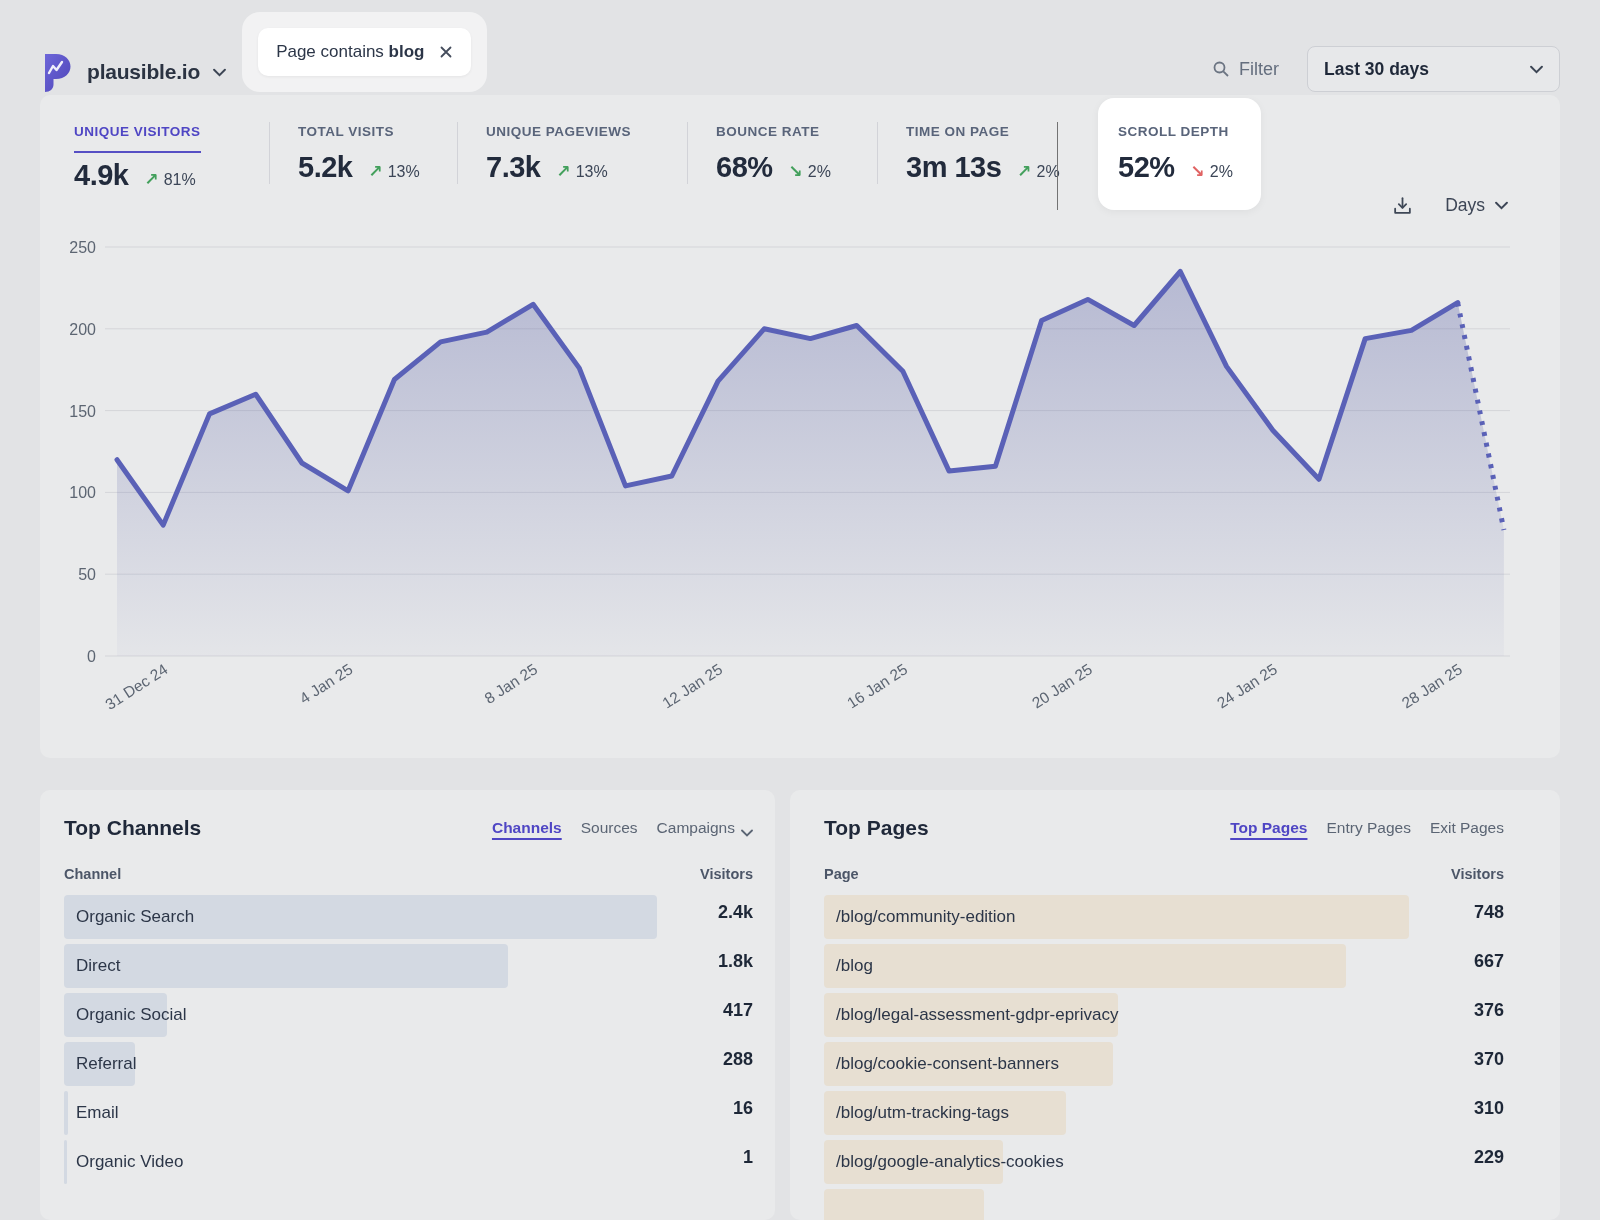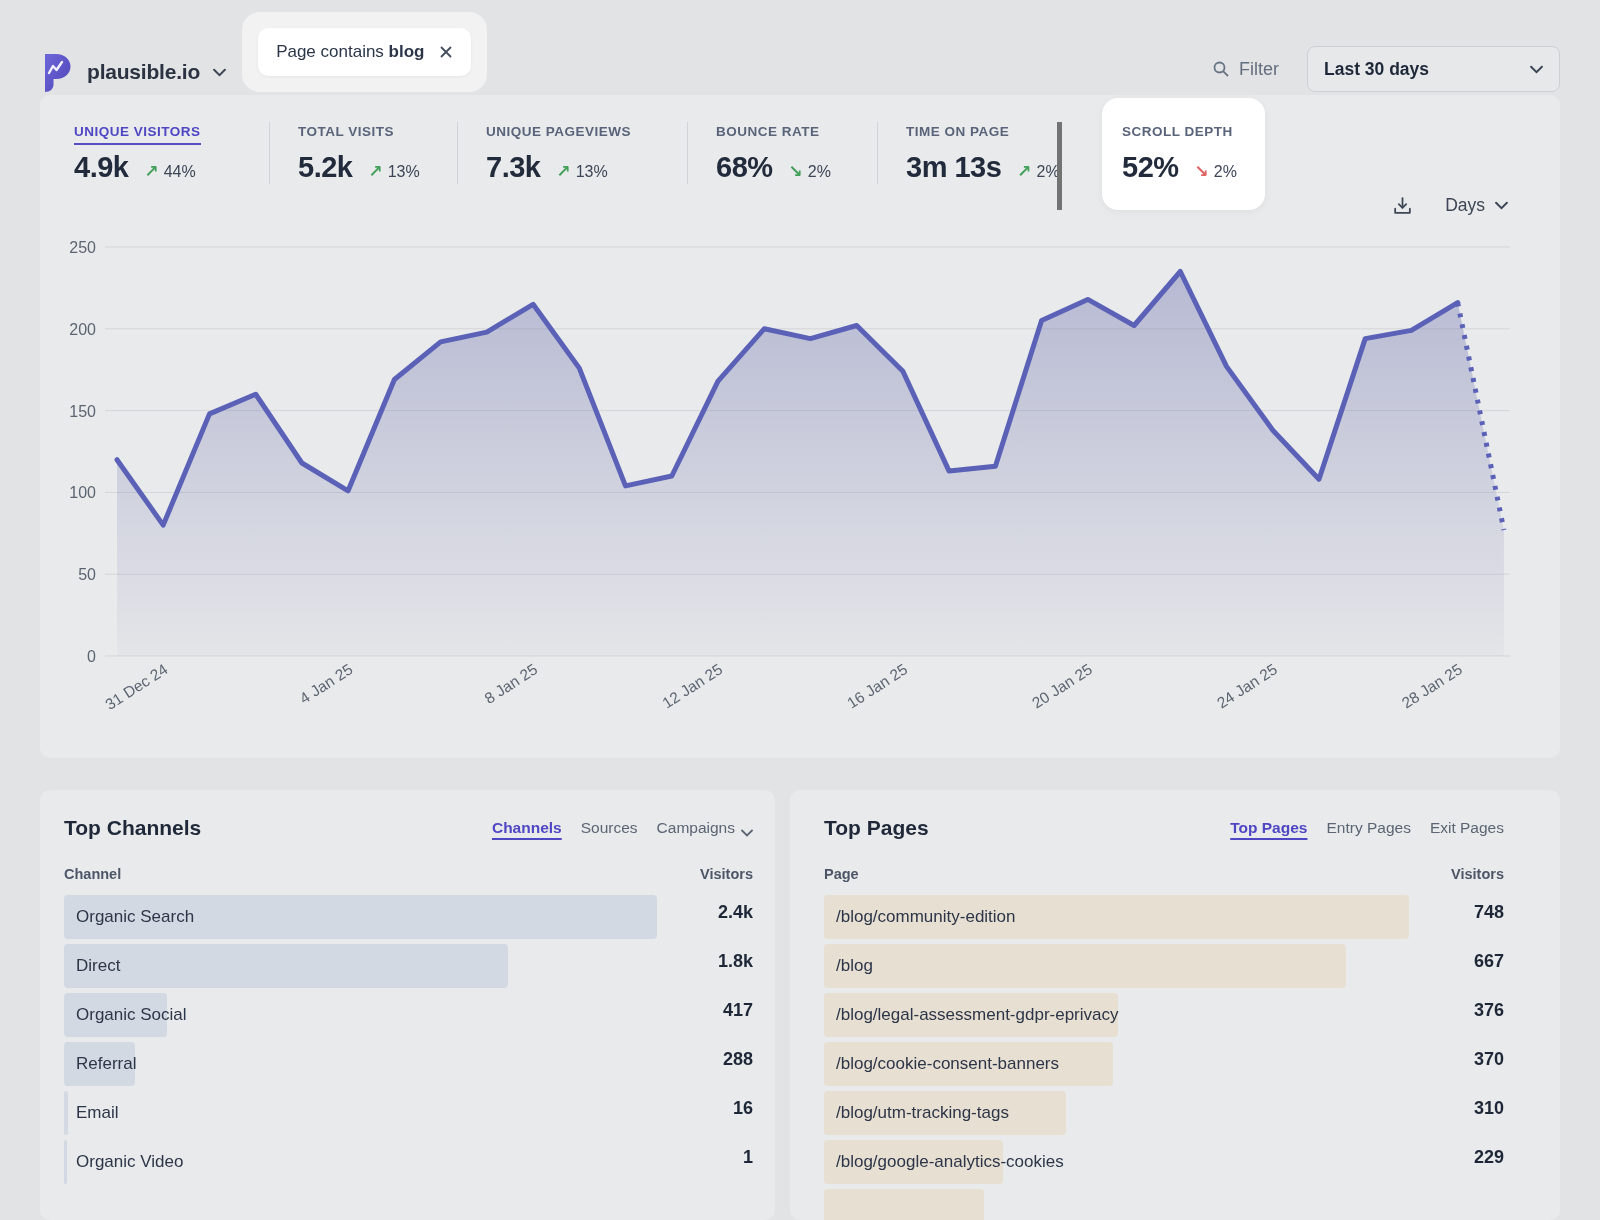--- a/index.html
+++ b/index.html
@@ -22,23 +22,23 @@
   .topbar-right{margin-left:auto;display:flex;align-items:center;gap:28px}
   .filter-btn{display:flex;align-items:center;gap:9px;color:#646e7e;font-size:18px;cursor:pointer}
   .range-dd{width:253px;height:46px;background:#e7e8ea;border:1px solid #cdcfd4;border-radius:8px;
     display:flex;align-items:center;justify-content:space-between;padding:0 16px;box-sizing:border-box;
     font-size:17.5px;font-weight:600;color:#1f2839;cursor:pointer}
   
   .main-card{position:absolute;left:40px;top:95px;width:1520px;height:663px;background:#e9eaeb;border-radius:10px}
   .metrics-row{display:flex;align-items:flex-start;padding:27px 0 0 34px;height:110px;box-sizing:border-box}
   .metric{box-sizing:border-box;flex:0 0 auto}
   .metric + .metric{border-left:1px solid #d2d3d8;padding-left:28px}
-  .metric.sixth{padding-left:40px;border-left:5px solid #737373}
+  .metric.sixth{padding-left:40px;border-left:1px solid #737373}
   .mlabel{font-size:13.5px;font-weight:700;letter-spacing:.5px;color:#59647a;margin-bottom:12px;display:inline-block;cursor:pointer;white-space:nowrap}
-  .mlabel.active{color:#4f46c4;border-bottom:2px solid #564fc4;padding-bottom:4px;margin-bottom:6px}
+  .mlabel.active{color:#4f46c4;border-bottom:2px solid #564fc4;padding-bottom:12px;margin-bottom:6px}
   .mval-row{display:flex;align-items:baseline;white-space:nowrap}
   .mval{font-size:29px;font-weight:700;color:#222b3c;letter-spacing:-0.5px}
   .arrow{font-size:17px;margin-left:16px;font-weight:700}
   .green{color:#43a05c}
   .red{color:#e06363}
   .mchange{font-size:16px;color:#3c4657;margin-left:5px}
   .spotlight{background:#ffffff;border-radius:16px;padding:24px 28px 26px 20px;margin-top:-24px;display:inline-block;
     box-shadow:0 2px 8px rgba(0,0,0,0.05)}
   .chart-controls{position:absolute;top:100px;right:52px;display:flex;align-items:center;gap:32px;color:#3d4656}
   .days-dd{display:flex;align-items:center;gap:10px;font-size:17.5px;color:#3d4656;cursor:pointer}
@@ -112,21 +112,21 @@
     </div>
   </div>
 </div>
 
 <div class="main-card">
   <div class="metrics-row">
       <div class="metric" style="width: 195px;">
         <div><div class="mlabel active">UNIQUE VISITORS</div><div class="mval-row">
             <span class="mval">4.9k</span>
             <span class="arrow green">↗</span>
-            <span class="mchange">44%</span>
+            <span class="mchange">81%</span>
           </div></div>
       </div>
       <div class="metric" style="width: 188px;">
         <div><div class="mlabel ">TOTAL VISITS</div><div class="mval-row">
             <span class="mval">5.2k</span>
             <span class="arrow green">↗</span>
             <span class="mchange">13%</span>
           </div></div>
       </div>
       <div class="metric" style="width: 230px;">

